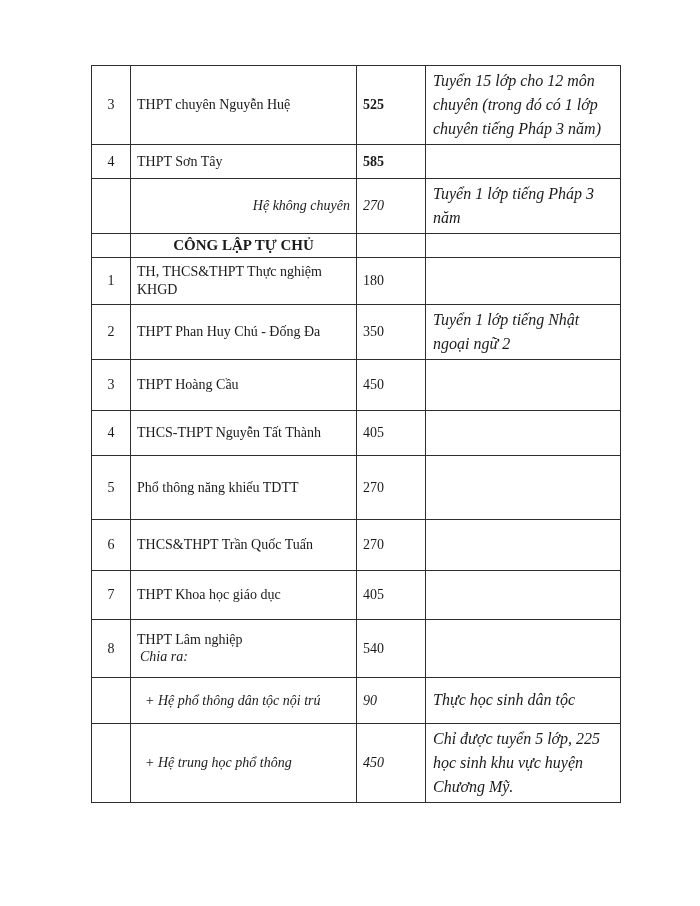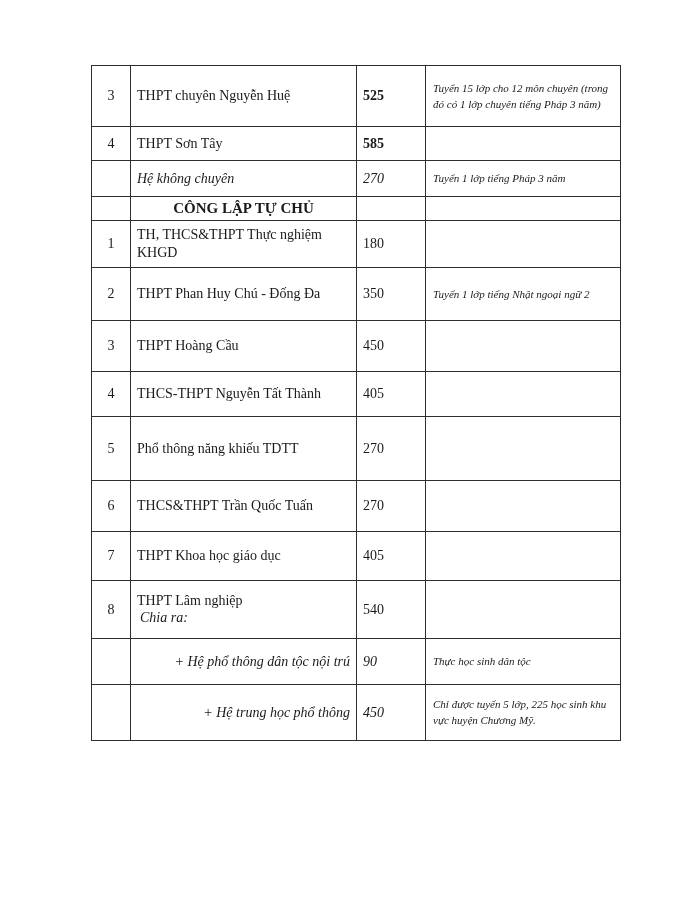--- a/index.html
+++ b/index.html
@@ -25,29 +25,29 @@
     padding: 2px 6px;
     vertical-align: middle;
     font-size: 14px;
     line-height: 1.25;
     overflow: hidden;
   }
   .c-no { text-align: center; padding: 2px 2px; }
   .c-name { white-space: pre-wrap; }
   .c-quota { padding-right: 8px; }
   .c-note {
-    font-size: 11px;
+    font-size: 16px;
     font-style: italic;
     line-height: 1.5;
     padding: 3px 7px;
   }
   .bold { font-weight: bold; }
   .italic { font-style: italic; }
-  .name-center { text-align: left; }
-  .indent { padding-left: 14px; text-align: right; }
+  .name-center { text-align: right; }
+  .indent { padding-left: 14px; }
   .section-header {
     font-weight: bold;
     text-align: center;
     font-size: 15px;
     white-space: normal;
   }
   .name2 { display: block; font-style: italic; padding-left: 3px; }
 </style>
 </head>
 <body>

